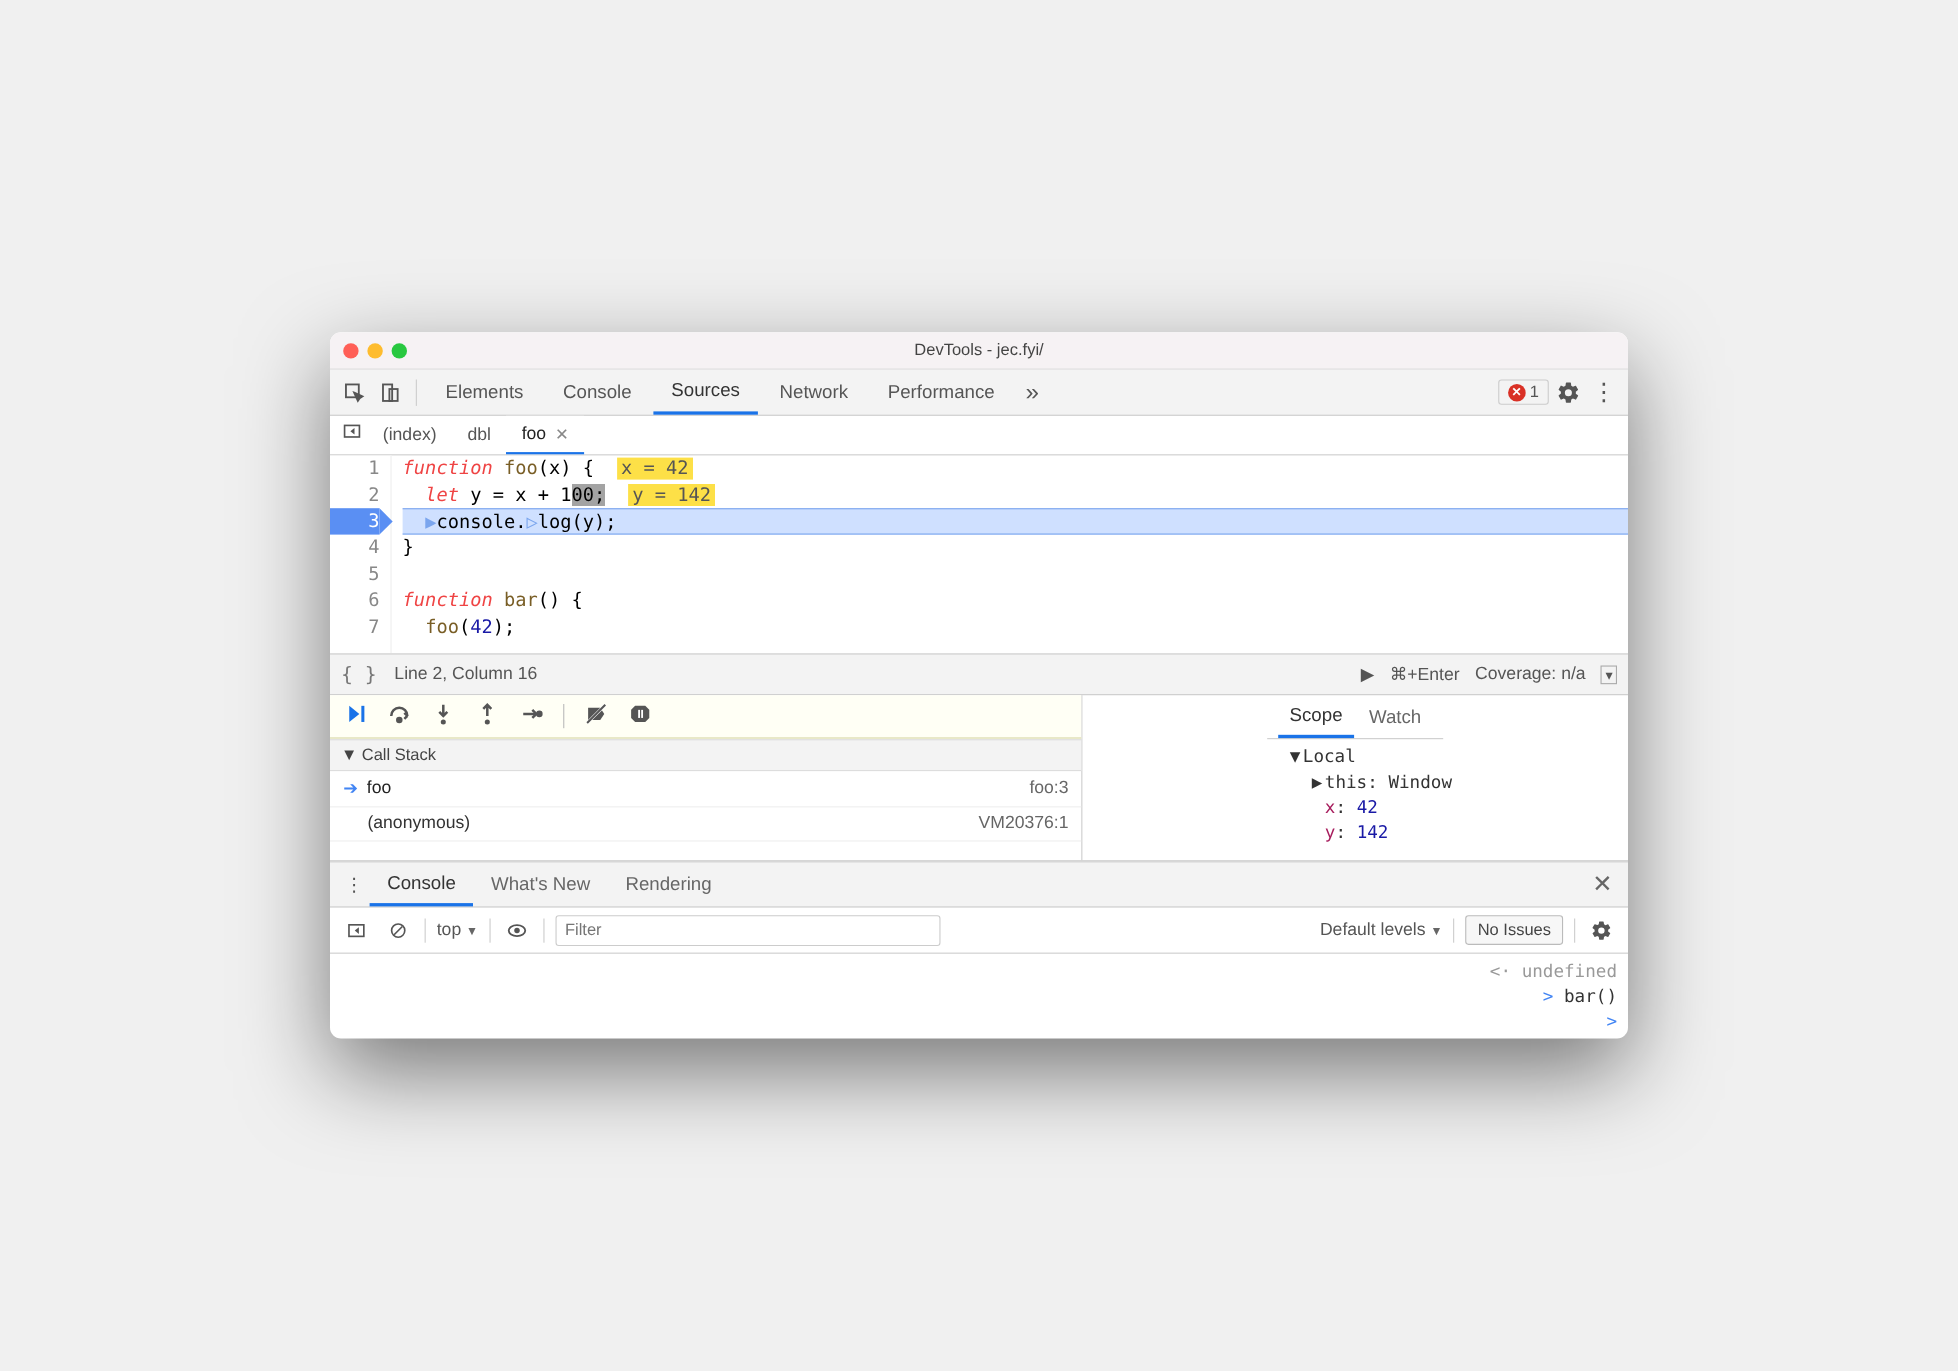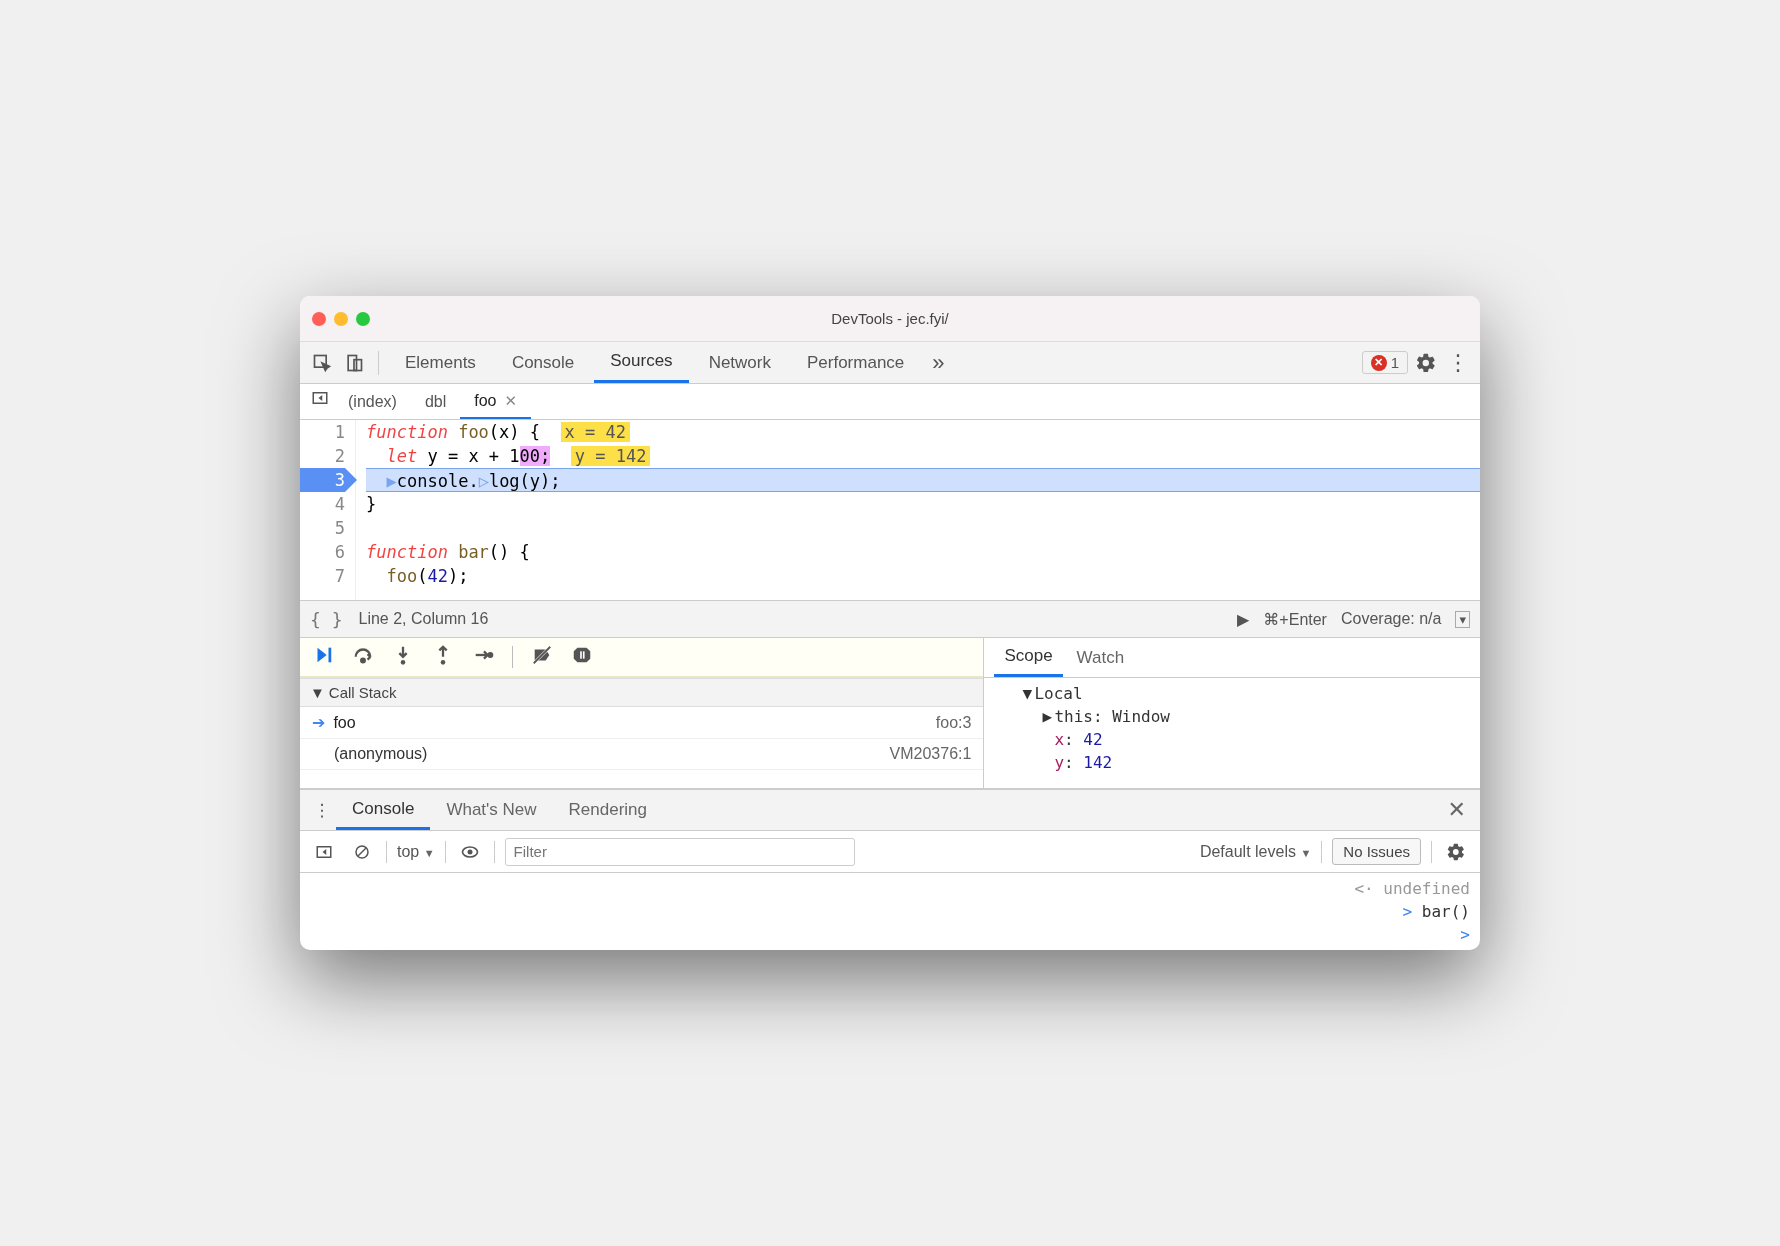--- a/index.html
+++ b/index.html
@@ -15,21 +15,21 @@
   .window {
     width: 1180px;
     background: #fff;
     border-radius: 10px;
     box-shadow: 0 30px 80px rgba(0,0,0,0.5);
     overflow: hidden;
     display: flex;
     flex-direction: column;
   }
   .titlebar {
-    height: 46px;
+    height: 34px;
     background: #f6f2f4;
     display: flex;
     align-items: center;
     padding: 0 12px;
     position: relative;
     border-bottom: 1px solid #ddd;
   }
   .traffic { display: flex; gap: 8px; }
   .dot { width: 14px; height: 14px; border-radius: 50%; }
   .dot.red { background: #ff5f57; }
@@ -87,21 +87,21 @@
   .dbg-row { display:flex; border-bottom:1px solid #ccc; }
   .dbg-left { flex: 0 0 58%; display:flex; flex-direction:column; border-right:1px solid #ccc; }
   .dbg-toolbar { height:40px; display:flex; align-items:center; gap:18px; padding:0 12px; border-bottom:2px solid #e8e8c8; background:#fffff5; }
   .dbg-toolbar svg { width:22px; height:22px; }
   .sep-v { width:1px; height:22px; background:#bbb; }
   .panel-head { background:#f3f3f3; border-top:1px solid #ddd; border-bottom:1px solid #ddd; padding:5px 10px; font-size:15px; color:#444; display:flex; align-items:center; gap:4px; }
   .stack-row { display:flex; padding:6px 12px; font-size:16px; color:#333; align-items:center; border-bottom:1px solid #eee; }
   .stack-row .src { margin-left:auto; color:#666; }
   .stack-row.active { color:#222; }
   .ptr { color:#4285f4; margin-right:8px; }
-  .dbg-right { flex:1; display:flex; flex-direction:column; }
+  .dbg-right { flex:1; display:flex; flex-direction:column;align-items:center; }
   .right-tabs { height:40px; display:flex; align-items:center; gap:4px; padding:0 10px; font-size:17px; color:#666; border-bottom:1px solid #ccc; }
   .right-tabs .rtab { padding:0 10px; height:100%; display:flex; align-items:center; cursor:pointer; }
   .right-tabs .rtab.active { border-bottom:3px solid #1a73e8; color:#333; }
   .scope-body { font-family: Menlo, Consolas, monospace; font-size:16px; padding:4px 10px; color:#333; height:110px; overflow:hidden; }
   .scope-body .row { padding:2px 0;margin-left:28px; }
   .tri { display:inline-block; width:12px; }
   .prop { color:#a71d5d; }
   .val-num { color:#1a1aa6; }
   .drawer-tabs { height:42px; border-top:1px solid #ccc; display:flex; align-items:center; padding:0 8px; font-size:17px; color:#666; background:#f3f3f3; border-bottom:1px solid #ccc; }
   .drawer-tabs .dtab { padding:0 16px; height:100%; display:flex; align-items:center; cursor:pointer; }
@@ -183,21 +183,21 @@
       <div class="gl">1</div>
       <div class="gl">2</div>
       <div class="gl active">3</div>
       <div class="gl">4</div>
       <div class="gl">5</div>
       <div class="gl">6</div>
       <div class="gl">7</div>
     </div>
     <div class="code">
       <div class="cl"><span class="kw">function</span> <span class="fn">foo</span><span>(x) {</span>  <span class="hint">x = 42</span></div>
-      <div class="cl">  <span class="kw">let</span><span> y = x + 1</span><span style="background:#f0abfc;">00;</span>  <span class="hint">y = 142</span></div>
+      <div class="cl">  <span class="kw">let</span><span> y = x + 1</span><span style="background:#a3a3a3;">00;</span>  <span class="hint">y = 142</span></div>
       <div class="cl exec">  <span class="step-marker">▶</span><span>console</span><span>.</span><span class="step-marker">▷</span><span>log</span><span>(y);</span></div>
       <div class="cl">}</div>
       <div class="cl"></div>
       <div class="cl"><span class="kw">function</span> <span class="fn">bar</span><span>() {</span></div>
       <div class="cl">  <span class="fn">foo</span><span>(</span><span class="num">42</span><span>);</span></div>
     </div>
   </div>
 
   <div class="status-bar">
     <span class="curly">{ }</span>

